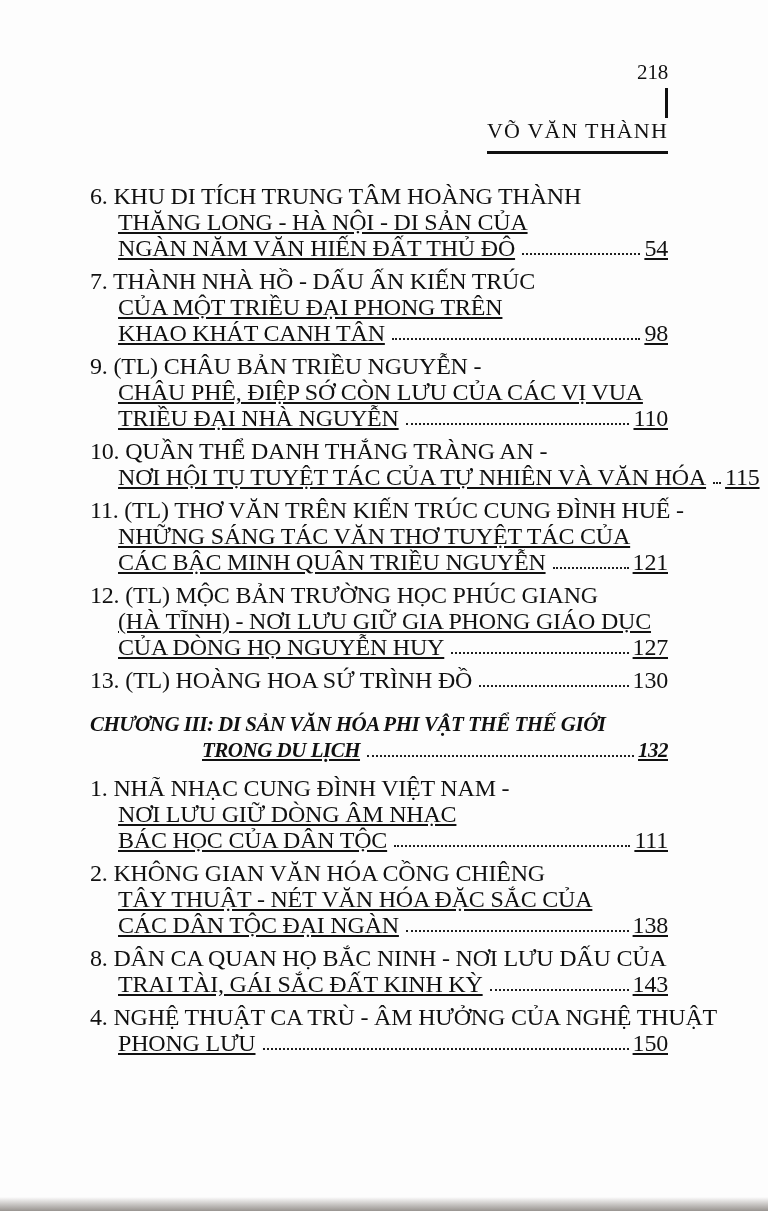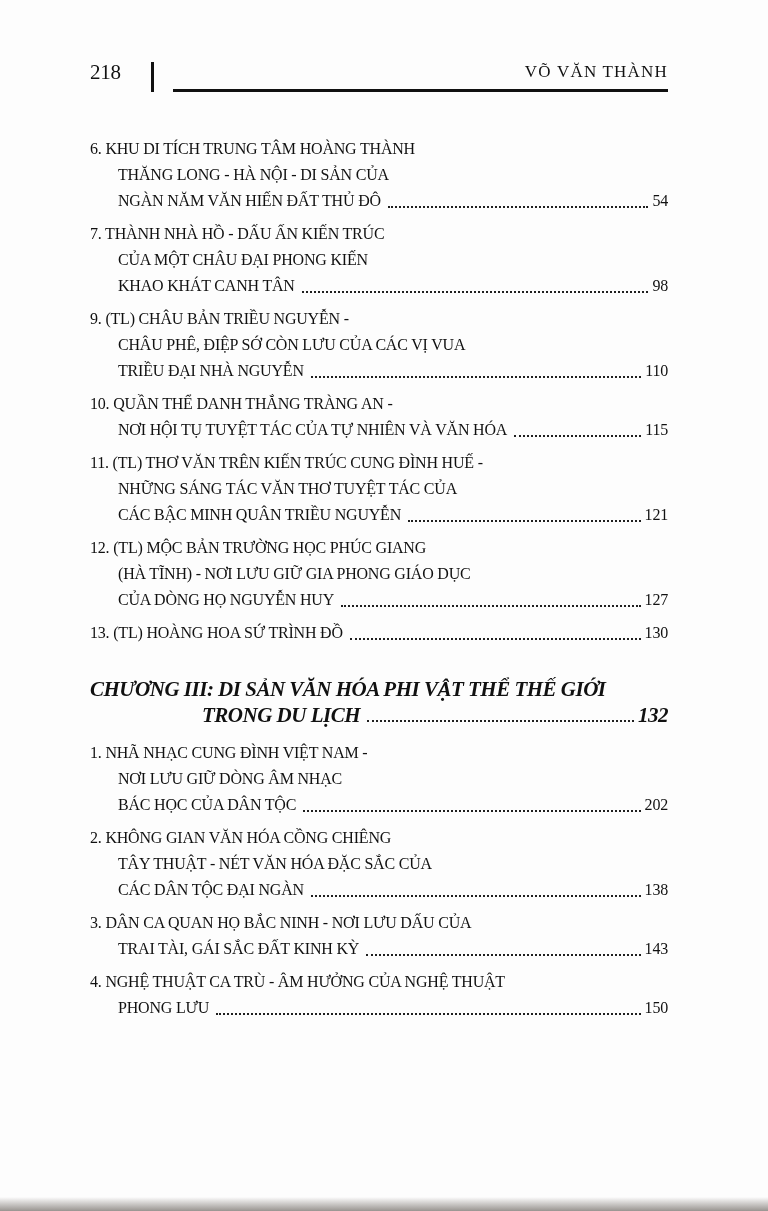--- a/index.html
+++ b/index.html
@@ -15,42 +15,42 @@
     margin: 0 auto;
     background: var(--paper);
     color: var(--ink);
     font-family: "Liberation Serif", "DejaVu Serif", serif;
     padding: 62px 100px 0 90px;
     overflow: hidden;
     letter-spacing: -0.2px;
   }
 
   
-  .header { display: flex; margin-bottom: 44px; }
+  .header { display: flex; align-items: flex-end; margin-bottom: 29px; flex-direction: column; }
   .pageno { font-size: 21px; line-height: 1; padding-bottom: 5px; }
   .vbar { width: 3px; height: 30px; background: var(--ink); margin-left: 30px; flex: 0 0 auto; }
   .rule { flex: 1; margin-left: 19px; border-bottom: 3px solid var(--ink); text-align: right; padding-bottom: 7px; }
-  .author { font-size: 17px; letter-spacing: 1.2px; }
+  .author { font-size: 22px; letter-spacing: 1.2px; }
 
   
   .toc { }
-  .entry { font-size: 16px; line-height: 26px; margin-bottom: 7px; }
+  .entry { font-size: 24px; line-height: 26px; margin-bottom: 7px; }
   .line { display: flex; align-items: flex-end; }
   .line .txt { white-space: nowrap; flex: 0 0 auto; }
-  .line.cont { padding-left: 28px; }
+  .line.cont { padding-left: 28px; text-decoration: underline; }
   .dots { flex: 1 1 auto; min-width: 8px; border-bottom: 2.5px dotted #1f1f1f; margin: 0 4px 6px 7px; }
   .pnum { white-space: nowrap; flex: 0 0 auto; }
 
   
   .entry.chapter {
     font-weight: bold;
     font-style: italic;
     font-size: 21px;
     letter-spacing: -0.5px;
-    margin-top: 30px;
+    margin-top: 18px;
     margin-bottom: 12px;
   }
   .entry.chapter .line.cont { padding-left: 112px; align-items: flex-end; }
   .entry.chapter .dots { border-bottom-width: 2.5px; }
 
   
   .bottom-shade {
     position: absolute;
     left: 0; right: 0; bottom: 0;
     height: 14px;
@@ -83,21 +83,21 @@
           <span class="txt">NGÀN NĂM VĂN HIẾN ĐẤT THỦ ĐÔ</span>
           <span class="dots"></span>
           <span class="pnum">54</span>
         </div>
       </div>
       <div class="entry">
         <div class="line">
           <span class="txt">7. THÀNH NHÀ HỒ - DẤU ẤN KIẾN TRÚC</span>
         </div>
         <div class="line cont">
-          <span class="txt">CỦA MỘT CHÂU ĐẠI PHONG KIẾN</span>
+          <span class="txt">CỦA MỘT TRIỀU ĐẠI PHONG TRÊN</span>
         </div>
         <div class="line cont last">
           <span class="txt">KHAO KHÁT CANH TÂN</span>
           <span class="dots"></span>
           <span class="pnum">98</span>
         </div>
       </div>
       <div class="entry">
         <div class="line">
           <span class="txt">9. (TL) CHÂU BẢN TRIỀU NGUYỄN -</span>
@@ -167,39 +167,39 @@
       <div class="entry">
         <div class="line">
           <span class="txt">1. NHÃ NHẠC CUNG ĐÌNH VIỆT NAM -</span>
         </div>
         <div class="line cont">
           <span class="txt">NƠI LƯU GIỮ DÒNG ÂM NHẠC</span>
         </div>
         <div class="line cont last">
           <span class="txt">BÁC HỌC CỦA DÂN TỘC</span>
           <span class="dots"></span>
-          <span class="pnum">202</span>
+          <span class="pnum">111</span>
         </div>
       </div>
       <div class="entry">
         <div class="line">
           <span class="txt">2. KHÔNG GIAN VĂN HÓA CỒNG CHIÊNG</span>
         </div>
         <div class="line cont">
           <span class="txt">TÂY THUẬT - NÉT VĂN HÓA ĐẶC SẮC CỦA</span>
         </div>
         <div class="line cont last">
           <span class="txt">CÁC DÂN TỘC ĐẠI NGÀN</span>
           <span class="dots"></span>
           <span class="pnum">138</span>
         </div>
       </div>
       <div class="entry">
         <div class="line">
-          <span class="txt">3. DÂN CA QUAN HỌ BẮC NINH - NƠI LƯU DẤU CỦA</span>
+          <span class="txt">8. DÂN CA QUAN HỌ BẮC NINH - NƠI LƯU DẤU CỦA</span>
         </div>
         <div class="line cont last">
           <span class="txt">TRAI TÀI, GÁI SẮC ĐẤT KINH KỲ</span>
           <span class="dots"></span>
           <span class="pnum">143</span>
         </div>
       </div>
       <div class="entry">
         <div class="line">
           <span class="txt">4. NGHỆ THUẬT CA TRÙ - ÂM HƯỞNG CỦA NGHỆ THUẬT</span>

